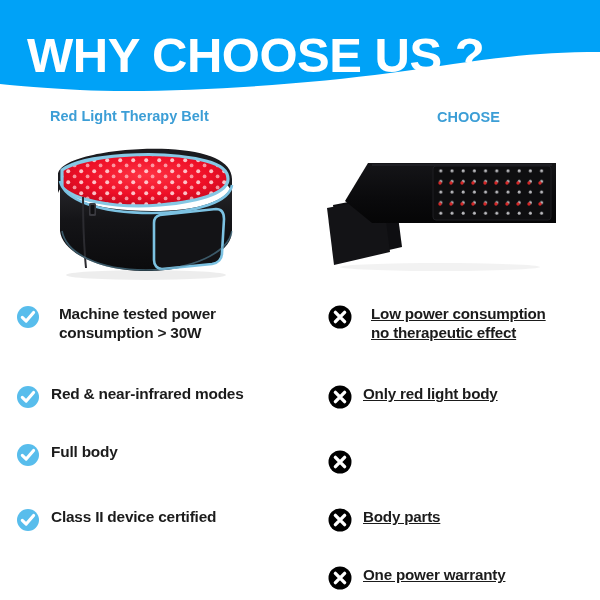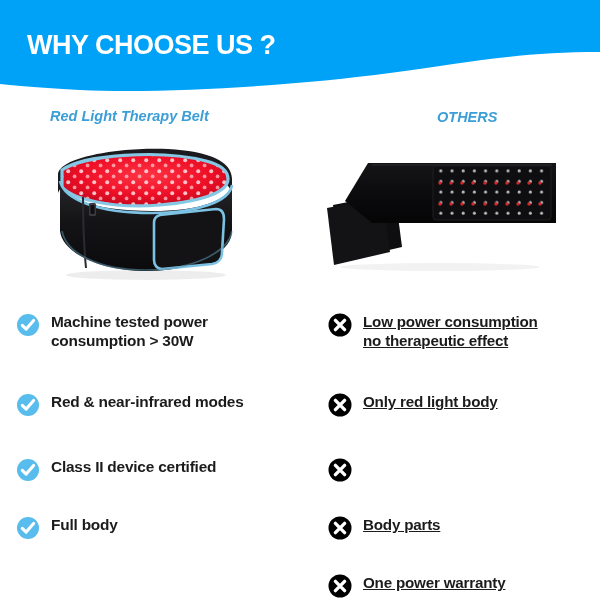--- a/index.html
+++ b/index.html
@@ -30,38 +30,37 @@
   .header-wave-svg {
     position: absolute;
     left: 0; top: 0;
     width: 600px;
     height: 95px;
     display: block;
   }
   .header-title {
     position: absolute;
     left: 27px;
-    top: 22px;
-    font-size: 27px;
+    top: 32px;
+    font-size: 49px;
     line-height: 46px;
     font-weight: bold;
     color: #ffffff;
     letter-spacing: -0.5px;
     white-space: nowrap;
     z-index: 3;
   }
 
   
   .col-heading {
     position: absolute;
     font-size: 14.5px;
     font-weight: bold;
     color: #3c9ed6;
     white-space: nowrap;
-    font-style: italic;
   }
   .col-heading.left  { left: 50px;  top: 108px; }
   .col-heading.right { left: 437px; top: 109px; }
 
   
   .product-area {
     position: absolute;
     left: 0; top: 135px;
     width: 600px;
     height: 155px;
@@ -76,21 +75,21 @@
   }
   .list.pros { left: 16px; }
   .list.cons { left: 328px; }
 
   .row {
     position: relative;
     display: flex;
     align-items: flex-start;
     min-height: 36px;
   }
-  .row.r0 { margin-top: 12px;  }
+  .row.r0 { margin-top: 4px; gap: 8px;  }
   .row.r1 { margin-top: 42px; }
   .row.r2 { margin-top: 29px; }
   .row.r3 { margin-top: 22px; }
   .row.r4 { margin-top: 22px; }
 
   .badge {
     flex: 0 0 auto;
     width: 24px;
     height: 24px;
     margin-top: 1px;
@@ -115,21 +114,21 @@
 <div id="page">
 
   <div class="header-band">
     <svg class="header-wave-svg" viewBox="0 0 600 95" preserveAspectRatio="none">
       <path d="M0,0 L600,0 L600,52 C520,52 470,62 390,73 C300,85 170,94 80,90 C45,88 18,86 0,84 Z" fill="#00a2f7"></path>
     </svg>
     <div class="header-title">WHY CHOOSE US ?</div>
   </div>
 
   <div class="col-heading left">Red Light Therapy Belt</div>
-  <div class="col-heading right">OTHERS</div>
+  <div class="col-heading right">CHOOSE</div>
 
   <div class="product-area">
     <svg class="product-svg" viewBox="0 0 600 155">
 
       <defs>
 
         <radialGradient id="ledField" cx="50%" cy="40%" r="70%">
           <stop offset="0%" stop-color="#ff3344"></stop>
           <stop offset="55%" stop-color="#ee0f27"></stop>
           <stop offset="100%" stop-color="#b3061a"></stop>
@@ -248,38 +247,38 @@
     <div class="row r1">
       <span class="badge">
         <svg viewBox="0 0 24 24">
             <circle cx="12" cy="12" r="11" fill="#58bdec"></circle>
         <path d="M6.3 12.3 L10.2 16.1 L17.6 7.4" fill="none" stroke="#ffffff" stroke-width="3.1" stroke-linecap="round" stroke-linejoin="round"></path>
           </svg>
       </span>
       <span class="row-text">Red &amp; near-infrared modes</span>
     </div>
 
-    <div class="row r2">
+    <div class="row r3">
       <span class="badge">
         <svg viewBox="0 0 24 24">
             <circle cx="12" cy="12" r="11" fill="#58bdec"></circle>
         <path d="M6.3 12.3 L10.2 16.1 L17.6 7.4" fill="none" stroke="#ffffff" stroke-width="3.1" stroke-linecap="round" stroke-linejoin="round"></path>
           </svg>
       </span>
-      <span class="row-text">Class II  device certified</span>
-    </div>
-
-    <div class="row r3">
+      <span class="row-text">Full body</span>
+    </div>
+
+    <div class="row r2">
       <span class="badge">
         <svg viewBox="0 0 24 24">
             <circle cx="12" cy="12" r="11" fill="#58bdec"></circle>
         <path d="M6.3 12.3 L10.2 16.1 L17.6 7.4" fill="none" stroke="#ffffff" stroke-width="3.1" stroke-linecap="round" stroke-linejoin="round"></path>
           </svg>
       </span>
-      <span class="row-text">Full body</span>
+      <span class="row-text">Class II  device certified</span>
     </div>
 
   </div>
 
   <div class="list cons">
 
     <div class="row r0">
       <span class="badge">
         <svg viewBox="0 0 24 24">
             <circle cx="12" cy="12" r="11.5" fill="#000000"></circle>

